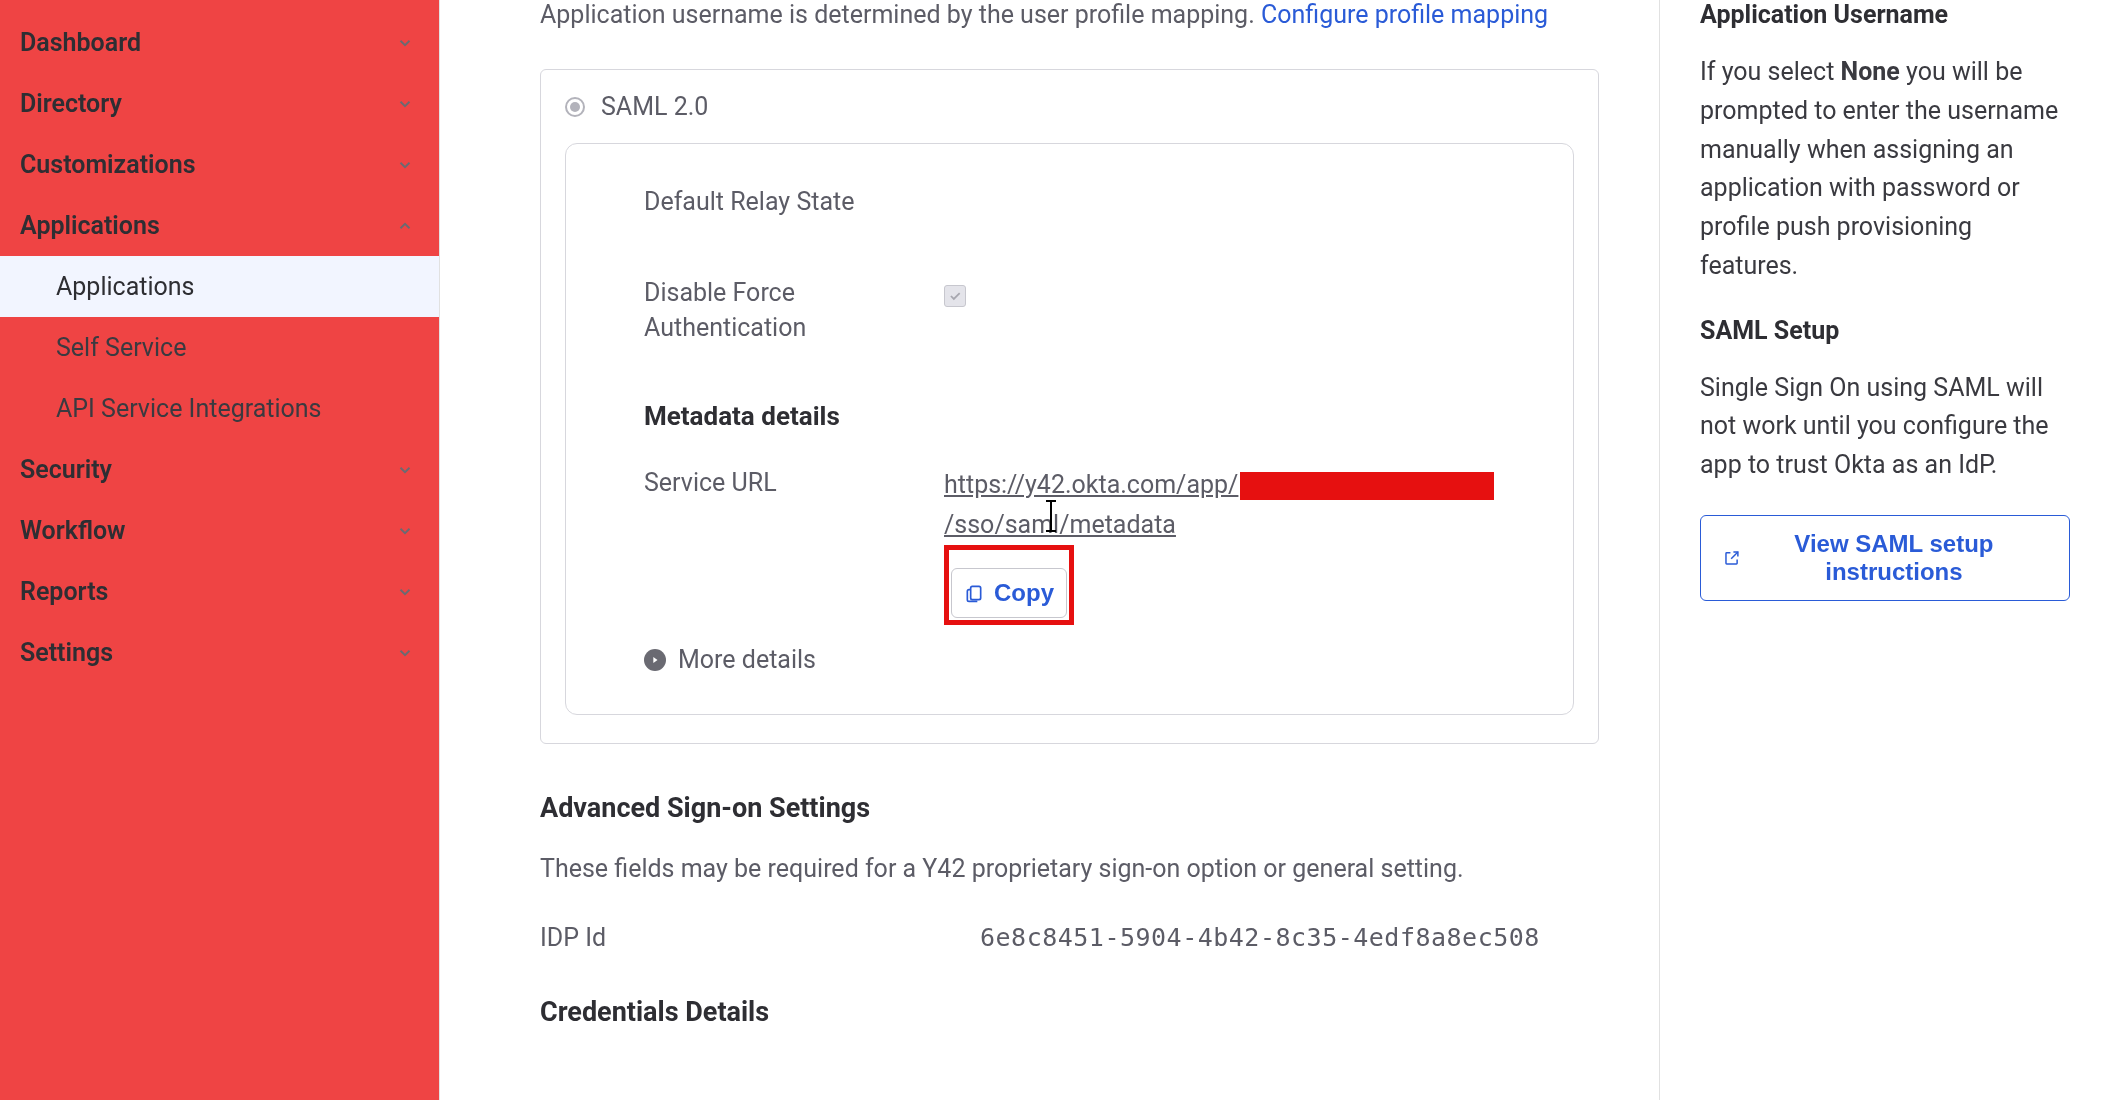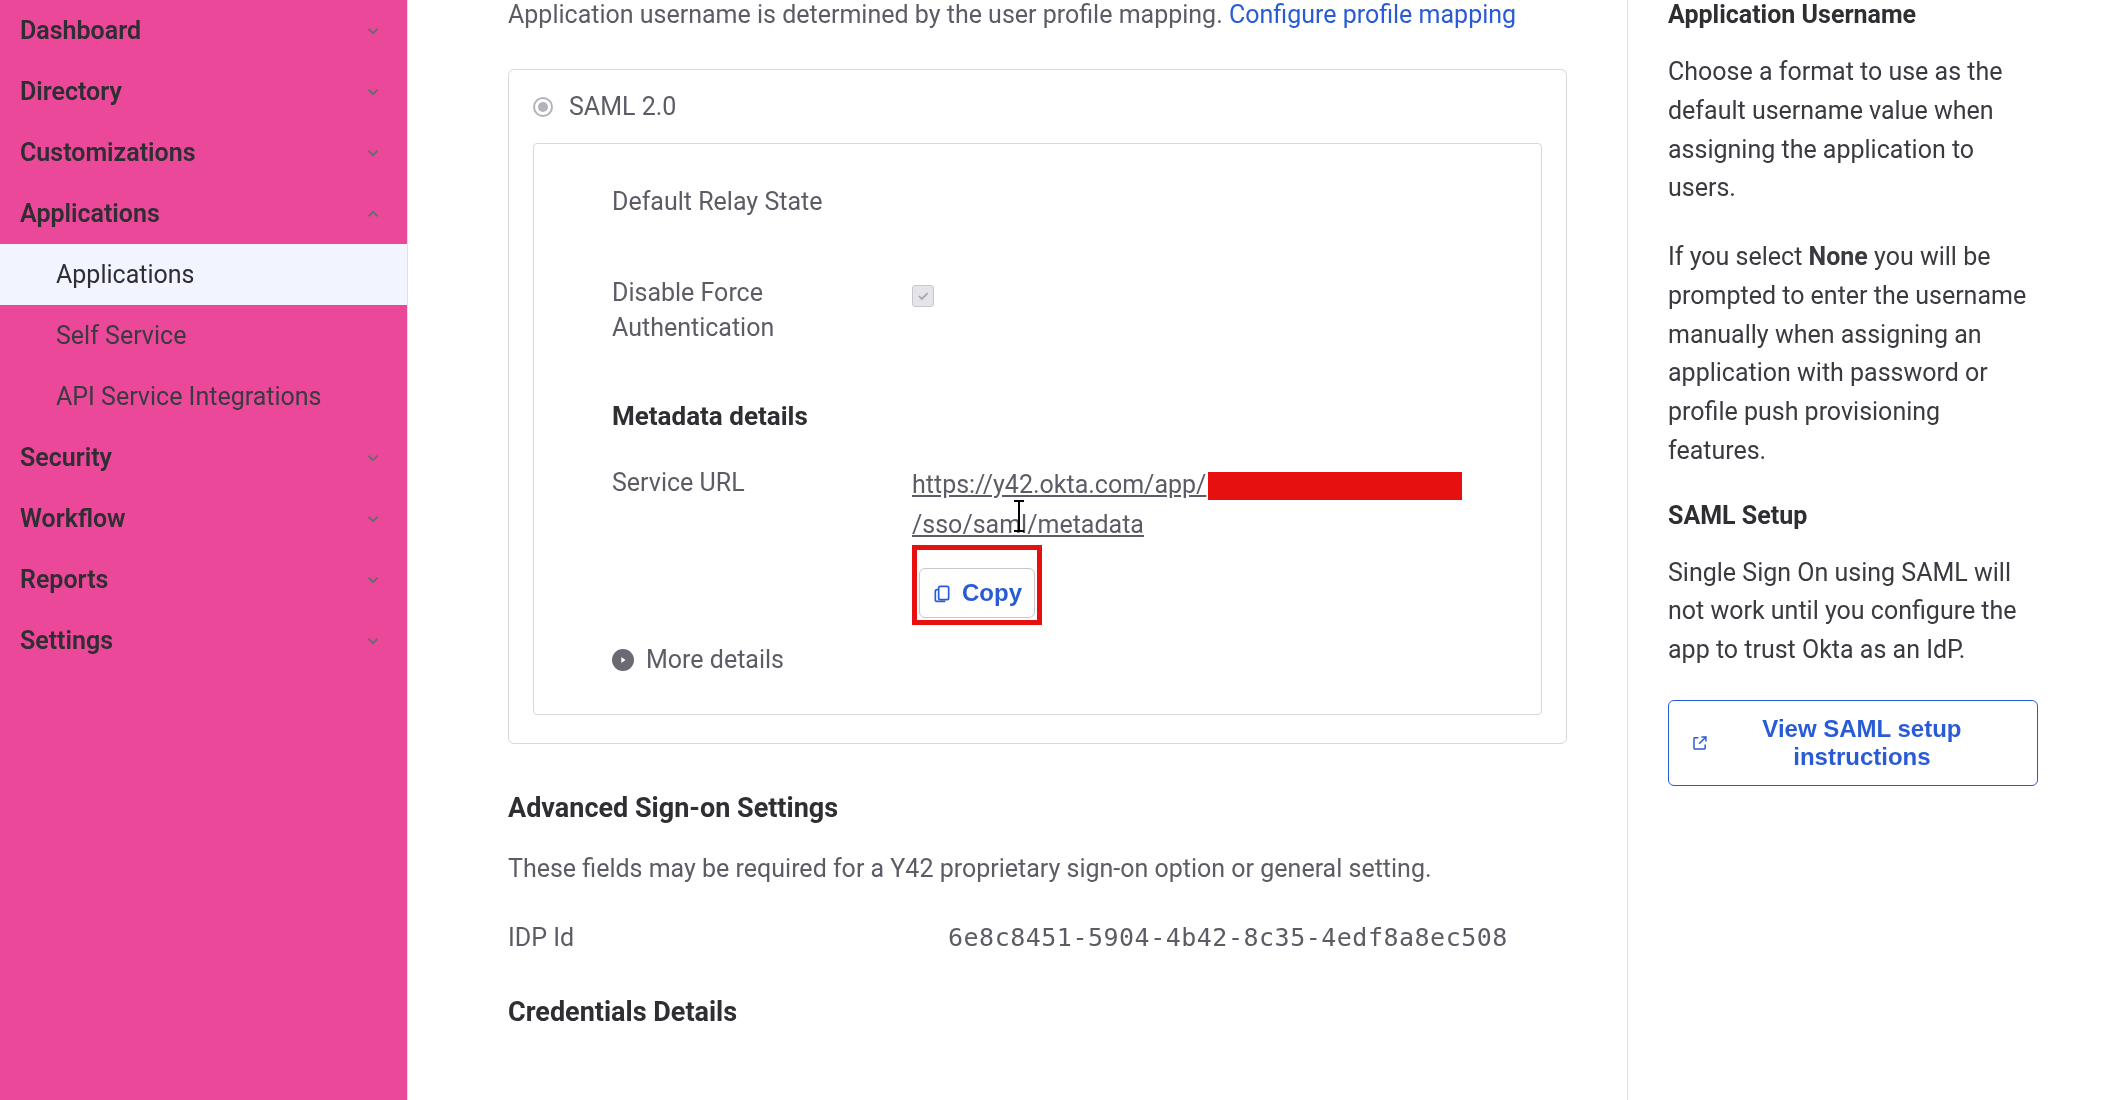--- a/index.html
+++ b/index.html
@@ -6,24 +6,24 @@
 body {
   font-family: -apple-system, BlinkMacSystemFont, "Segoe UI", Roboto, sans-serif;
   background: #fff;
   color: #1d1d21;
   width: 2116px;
   height: 1100px;
   display: flex;
   overflow: hidden;
 }
 .sidebar {
-  width: 408px;
+  width: 440px;
   border-right: 1px solid #e1e1e1;
-  background: #ec4899;
-  padding-top: 0;
+  background: #ef4444;
+  padding-top: 12px;
 }
 .nav-item {
   display: flex;
   align-items: center;
   justify-content: space-between;
   padding: 16px 24px 16px 20px;
   font-size: 25px;
   font-weight: 600;
   color: #2e2e33;
   cursor: pointer;
@@ -78,21 +78,21 @@
   width: 20px; height: 20px; border-radius: 50%;
   border: 2px solid #b3b3bb;
   position: relative;
 }
 .radio-dot::after {
   content: ""; position: absolute; top: 3px; left: 3px;
   width: 10px; height: 10px; border-radius: 50%; background: #b3b3bb;
 }
 .inner-card {
   border: 1px solid #d7d7dd;
-  border-radius: 4px;
+  border-radius: 12px;
   padding: 40px 60px 40px 78px;
 }
 .field-row {
   display: flex;
   gap: 40px;
   margin-bottom: 56px;
 }
 .field-label {
   width: 260px;
   font-size: 25px;
@@ -378,21 +378,20 @@
   <div class="adv-desc">These fields may be required for a Y42 proprietary sign-on option or general setting.</div>
   <div class="idp-row">
     <div class="idp-label">IDP Id</div>
     <div class="idp-val">6e8c8451-5904-4b42-8c35-4edf8a8ec508</div>
   </div>
   <div class="cred-head">Credentials Details</div>
 </div>
 
 <div class="right-panel">
   <div class="rp-head">Application Username</div>
-  <p class="rp-text">Choose a format to use as the default username value when assigning the application to users.</p>
   <p class="rp-text">
     <span>If you select </span><b>None</b><span> you will be prompted to enter the username manually when assigning an application with password or profile push provisioning features.</span>
   </p>
   <div class="rp-head">SAML Setup</div>
   <p class="rp-text">Single Sign On using SAML will not work until you configure the app to trust Okta as an IdP.</p>
   <button class="view-saml-btn">
     <svg width="20" height="20" viewBox="0 0 24 24" fill="none" stroke="#2a5bd7" stroke-width="2">
         <path d="M14 4h6v6"></path>
         <path d="M20 4l-9 9"></path>
         <path d="M19 14v5a1 1 0 0 1-1 1H5a1 1 0 0 1-1-1V6a1 1 0 0 1 1-1h5"></path>

